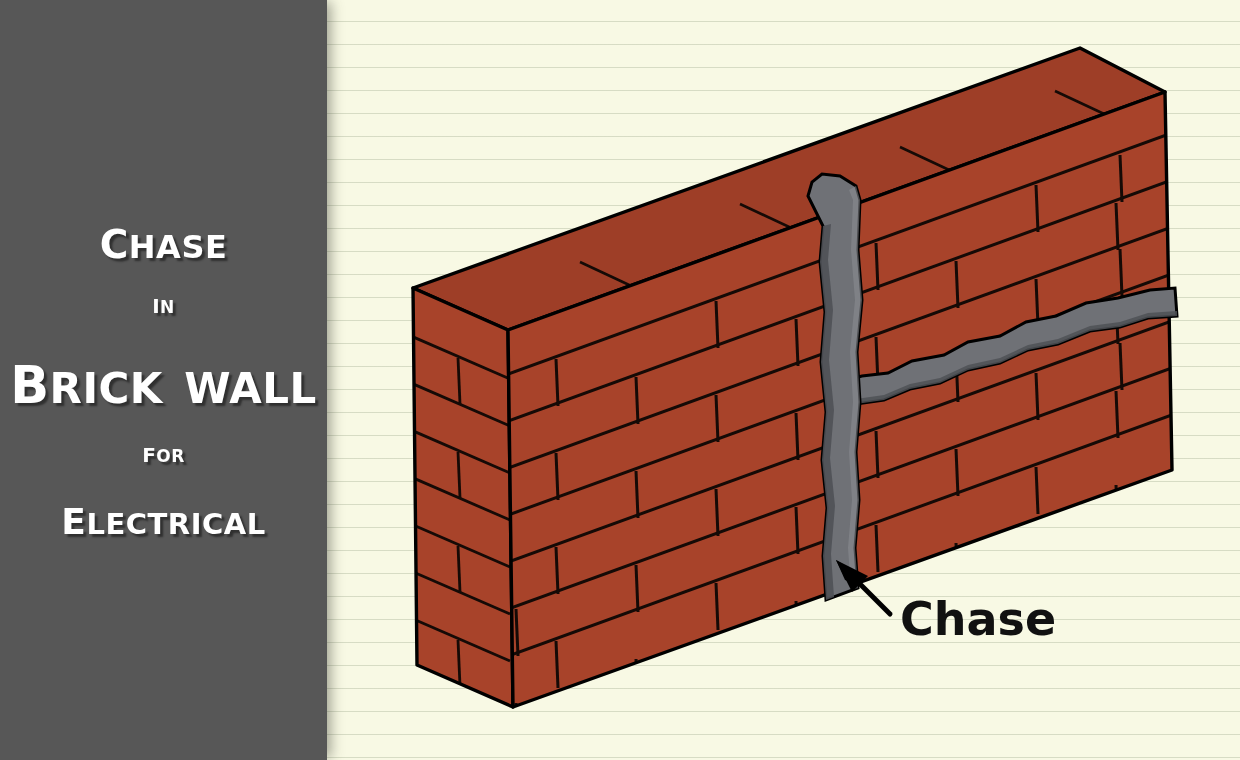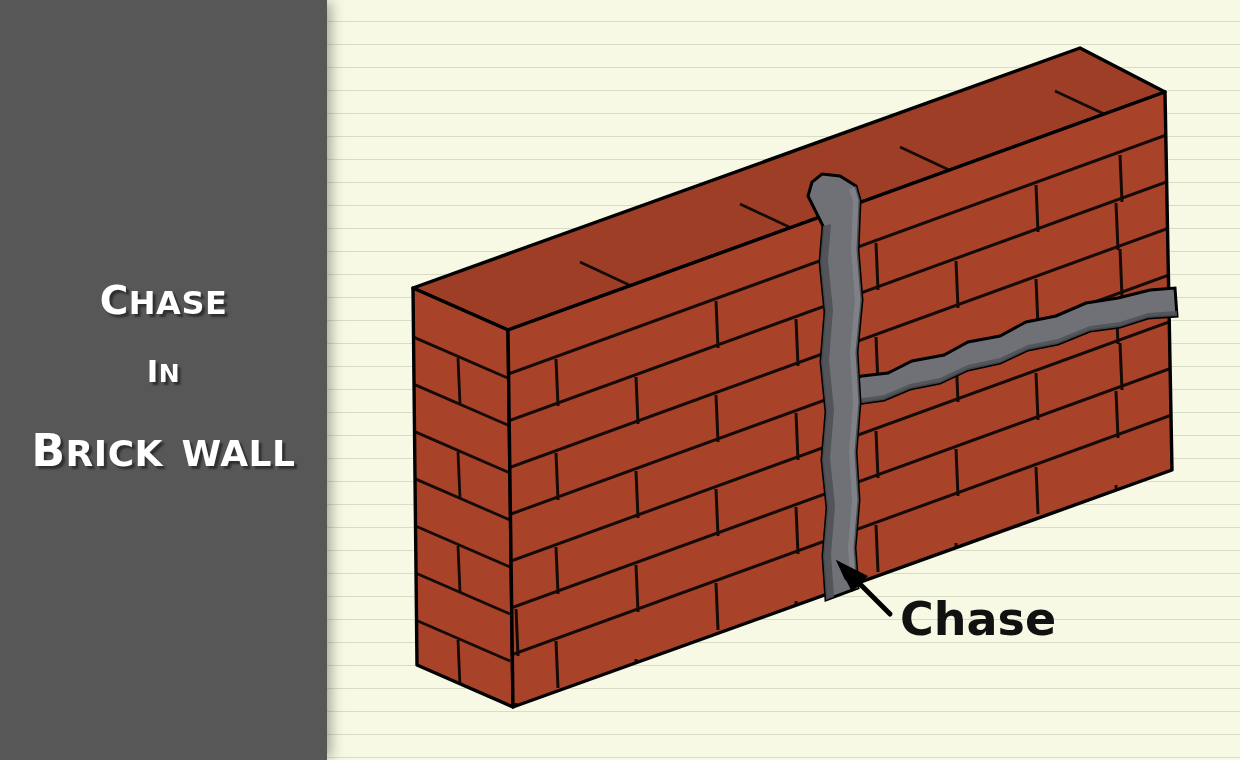--- a/index.html
+++ b/index.html
@@ -71,22 +71,22 @@
     display: block;
     font-family: "DejaVu Sans", sans-serif;
     font-weight: 700;
     font-variant: small-caps;
     text-transform: lowercase;
     letter-spacing: 0.5px;
     white-space: nowrap;
   }
   .tline::first-letter { font-size: 1.22em; }
   .t-big   { font-size: 46px; margin: 5px 0; }
-  .t-small { font-size: 36px; margin: 22px 0; }
-  .t-wide  { font-size: 52px; margin: 14px 0; }
+  .t-small { font-size: 24px; margin: 22px 0; }
+  .t-wide  { font-size: 60px; margin: 14px 0; }
   .t-elec  { font-size: 42px; margin: 5px 0; }
 
   
   #chase-label {
     position: absolute;
     left: 900px;
     top: 592px;
     font-family: "DejaVu Sans", sans-serif;
     font-weight: 700;
     font-size: 46px;
@@ -264,16 +264,18 @@
     </g>
   </svg>
 
   <div id="chase-label">Chase</div>
 
   <div id="sidebar">
     <div id="title-block">
       <span class="tline t-big">Chase</span>
       <span class="tline t-small">in</span>
       <span class="tline t-wide">Brick Wall</span>
+      <span class="tline t-small">for</span>
+      <span class="tline t-elec">Electrical</span>
     </div>
   </div>
 
 </div>
 
 </body></html>

